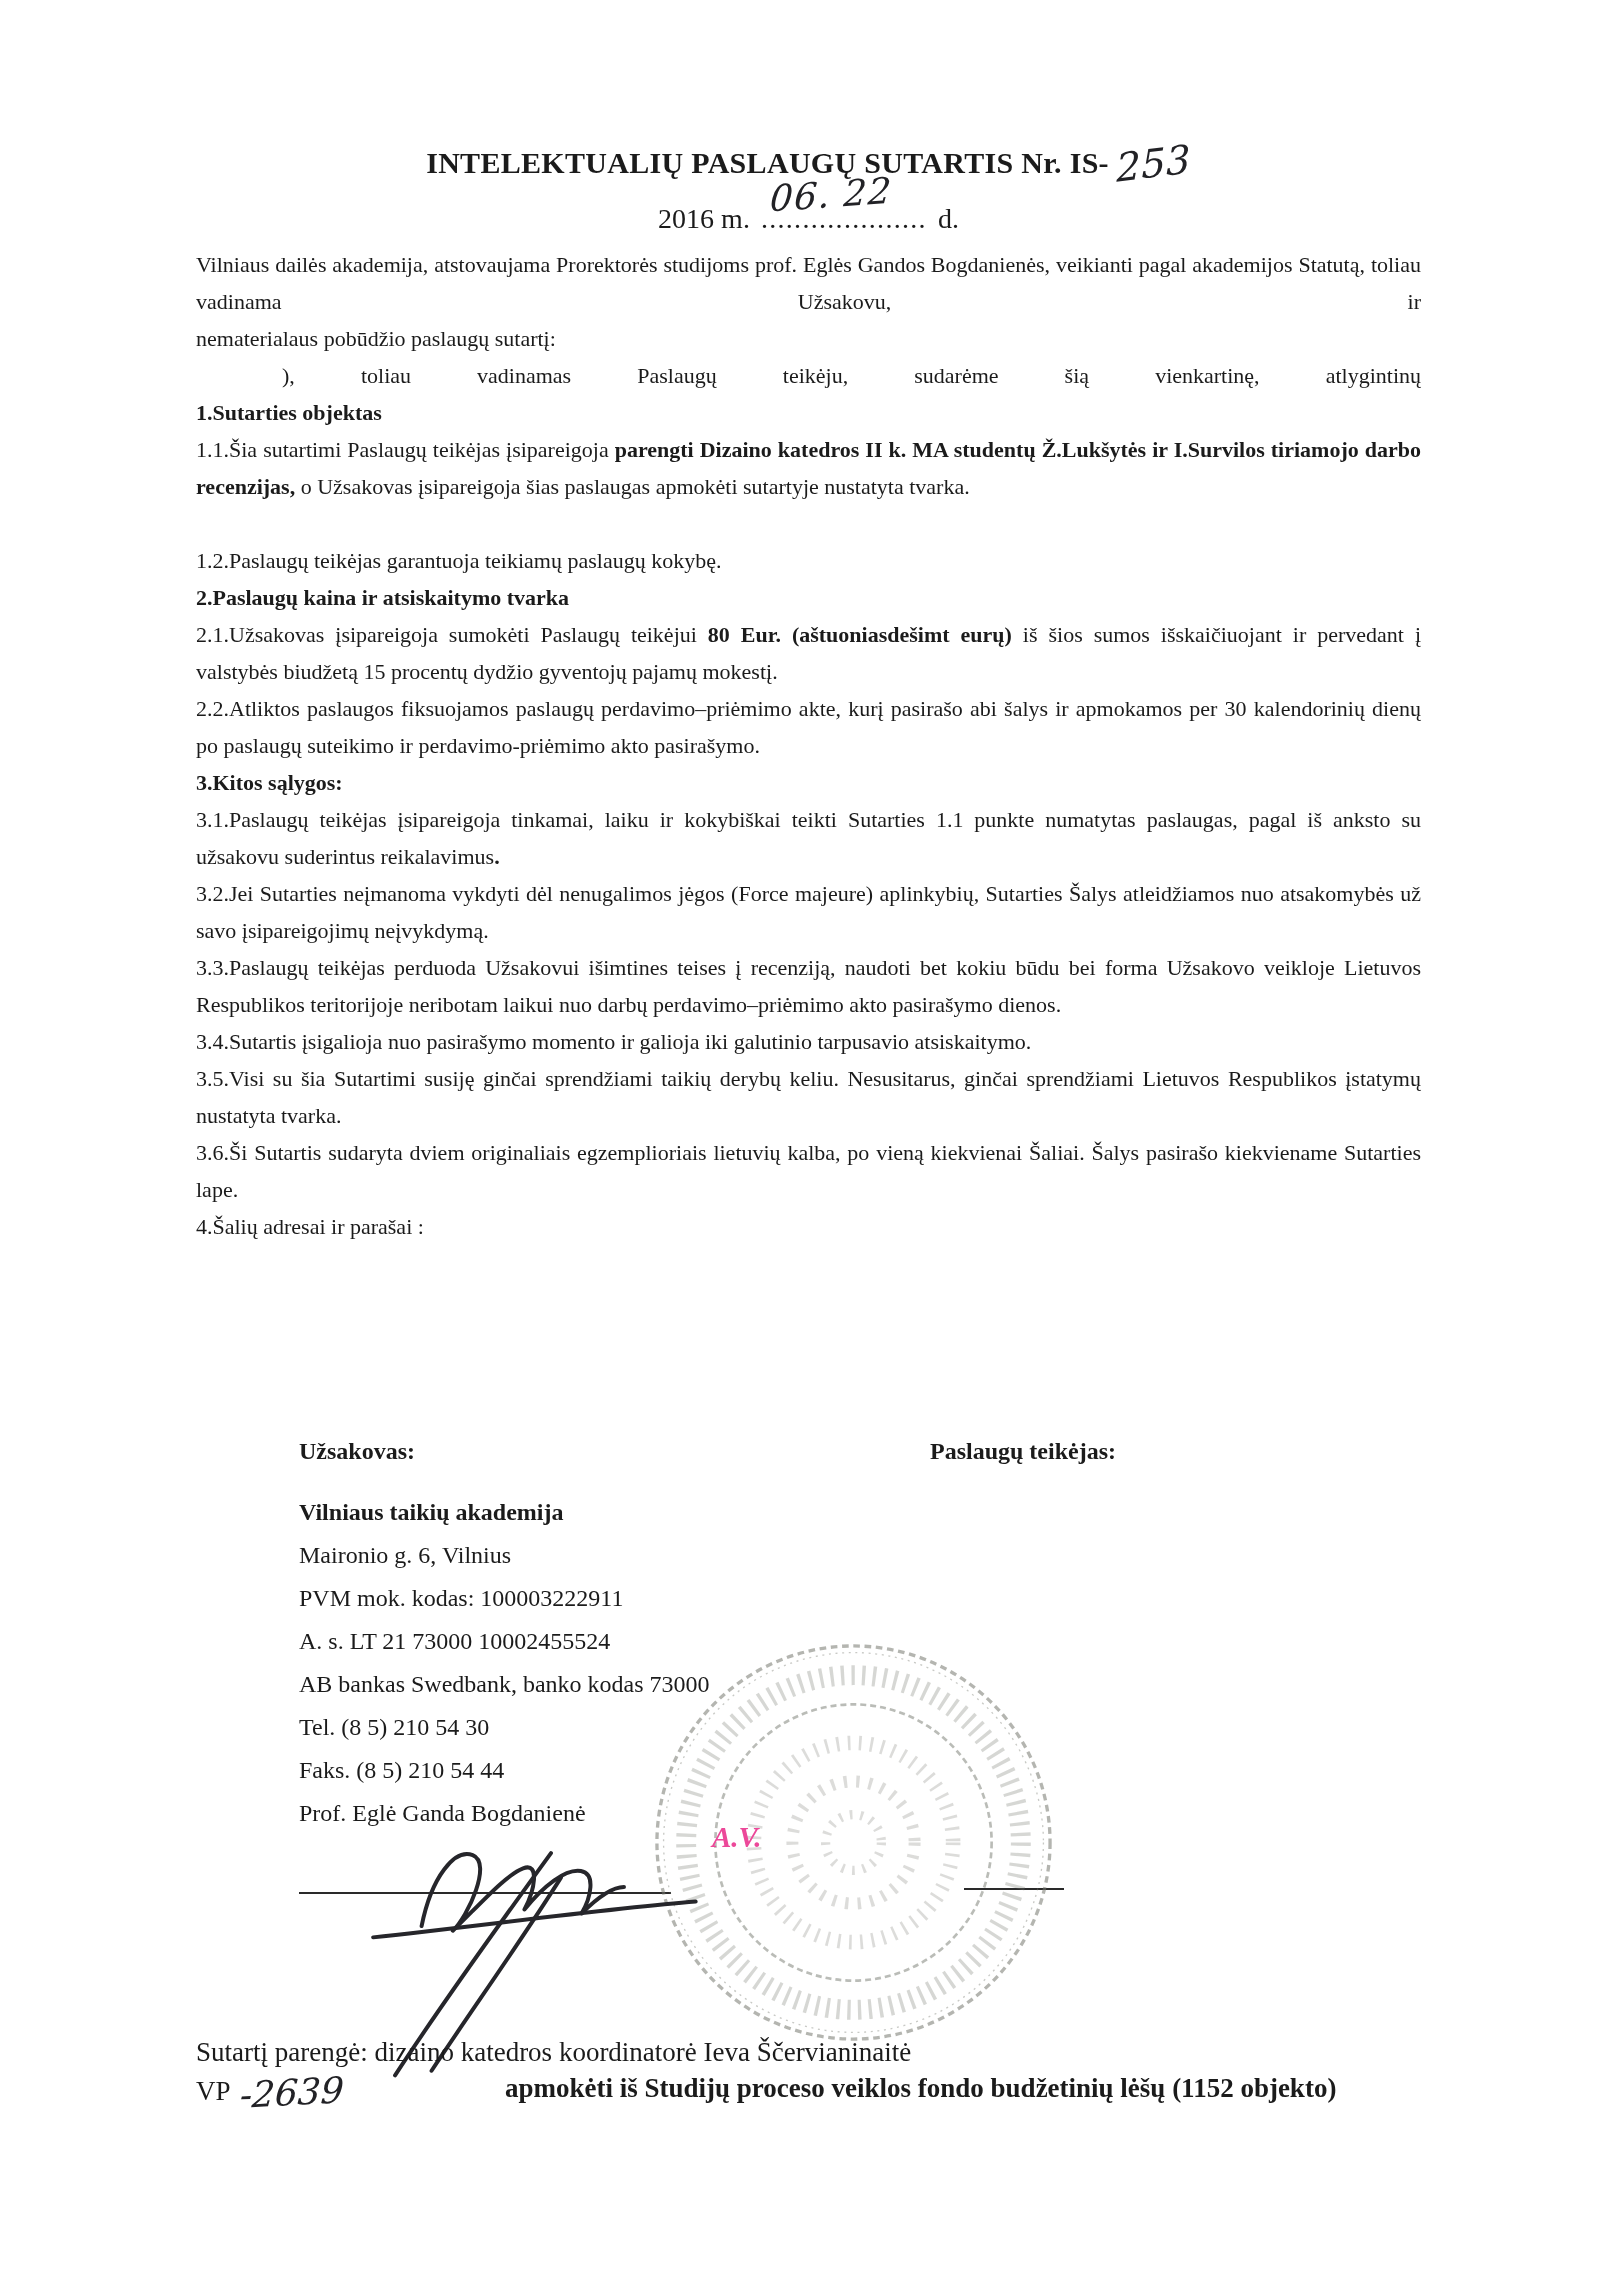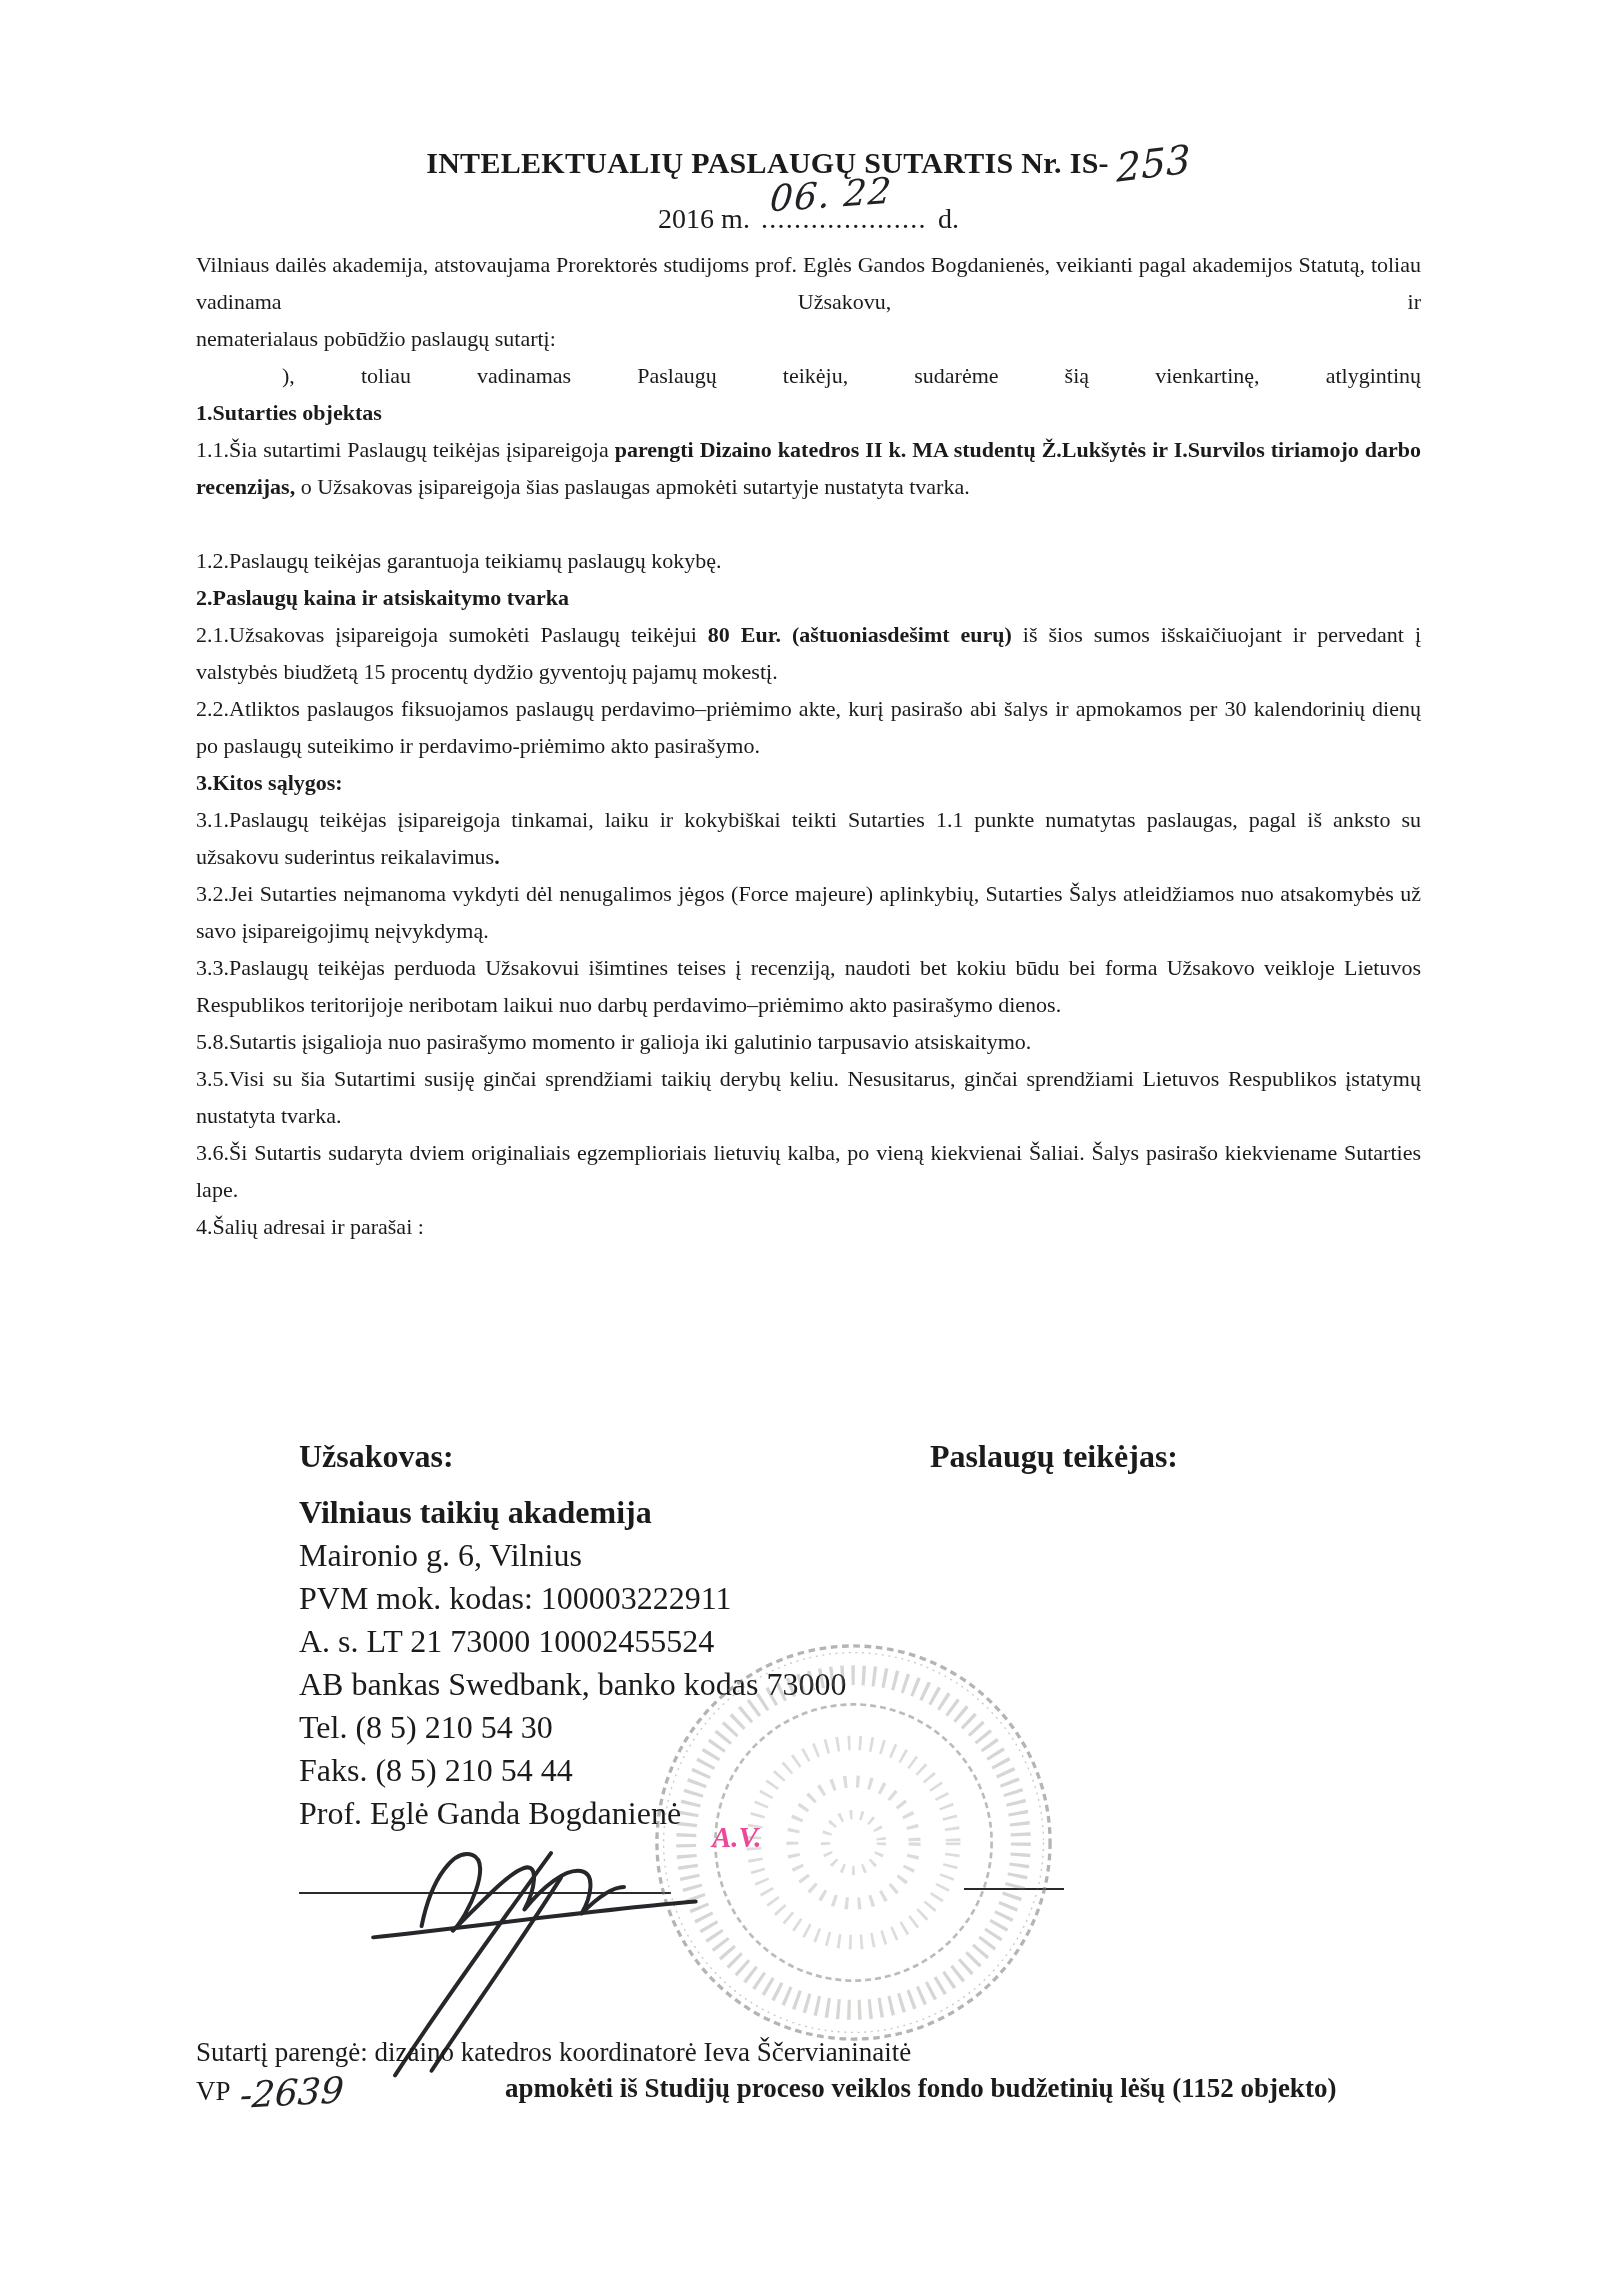--- a/index.html
+++ b/index.html
@@ -32,21 +32,21 @@
     position:absolute; left:9.3px; top:-29px; font-size:36px; white-space:nowrap;
     transform:rotate(-4deg) skewX(-8deg);
   }
   .body-text { margin-top:10.6px; font-size:22px; line-height:37px; }
   .para { text-align:justify; }
   .para.jl { text-align-last:justify; }
   .para.ind { padding-left:86px; }
   .para.sp { margin-top:37px; }
 
   
-  .sig-region { position:absolute; top:1438px; left:0; width:1419px; height:525px; font-size:32px; }
+  .sig-region { position:absolute; top:1438px; left:0; width:1419px; height:525px; font-size:24px; }
   .client-label { position:absolute; left:299px; top:0; font-weight:bold; }
   .provider-label { position:absolute; left:930px; top:0; font-weight:bold; filter:blur(0.5px); }
   .addr { position:absolute; left:299px; top:53px; line-height:43px; }
   .sigline { position:absolute; border-top:2px solid #2a2a2a; }
   .sigline.left-line { left:299px; top:454px; width:372px; }
   .sigline.right-line { left:964px; top:450px; width:100px; }
 
   .stamp { position:absolute; left:641px; top:1630px; width:425px; height:425px; pointer-events:none; }
   .seal-mark {
     position:absolute; left:712px; top:1821px;
@@ -86,21 +86,21 @@
       <div class="para"><span class="b">1.Sutarties objektas</span></div>
       <div class="para"><span>1.1.Šia sutartimi Paslaugų teikėjas įsipareigoja </span><span class="b">parengti Dizaino katedros II k. MA studentų Ž.Lukšytės ir I.Survilos tiriamojo darbo recenzijas,</span><span> o Užsakovas  įsipareigoja šias paslaugas apmokėti sutartyje nustatyta tvarka.</span></div>
       <div class="para sp"><span>1.2.Paslaugų teikėjas garantuoja teikiamų paslaugų kokybę.</span></div>
       <div class="para"><span class="b">2.Paslaugų kaina ir atsiskaitymo tvarka</span></div>
       <div class="para"><span>2.1.Užsakovas įsipareigoja sumokėti Paslaugų teikėjui </span><span class="b">80 Eur. (aštuoniasdešimt eurų)</span><span> iš šios sumos išskaičiuojant ir pervedant į valstybės biudžetą 15 procentų dydžio gyventojų pajamų mokestį.</span></div>
       <div class="para"><span>2.2.Atliktos paslaugos fiksuojamos paslaugų perdavimo–priėmimo akte, kurį pasirašo abi šalys ir apmokamos per 30 kalendorinių dienų po paslaugų suteikimo ir perdavimo-priėmimo akto pasirašymo.</span></div>
       <div class="para"><span class="b">3.Kitos sąlygos:</span></div>
       <div class="para"><span>3.1.Paslaugų teikėjas įsipareigoja tinkamai, laiku ir kokybiškai teikti Sutarties 1.1 punkte numatytas paslaugas, pagal iš anksto su užsakovu suderintus reikalavimus</span><span class="b">.</span></div>
       <div class="para"><span>3.2.Jei Sutarties neįmanoma vykdyti dėl nenugalimos jėgos (Force majeure) aplinkybių, Sutarties Šalys atleidžiamos nuo atsakomybės už savo įsipareigojimų neįvykdymą.</span></div>
       <div class="para"><span>3.3.Paslaugų teikėjas perduoda Užsakovui išimtines teises į recenziją, naudoti bet kokiu būdu bei forma Užsakovo veikloje Lietuvos Respublikos teritorijoje neribotam laikui nuo darbų perdavimo–priėmimo akto pasirašymo dienos.</span></div>
-      <div class="para"><span>5.8.Sutartis įsigalioja nuo pasirašymo momento ir galioja iki galutinio tarpusavio atsiskaitymo.</span></div>
+      <div class="para"><span>3.4.Sutartis įsigalioja nuo pasirašymo momento ir galioja iki galutinio tarpusavio atsiskaitymo.</span></div>
       <div class="para"><span>3.5.Visi su šia Sutartimi susiję ginčai sprendžiami taikių derybų keliu. Nesusitarus, ginčai sprendžiami Lietuvos Respublikos įstatymų nustatyta tvarka.</span></div>
       <div class="para"><span>3.6.Ši Sutartis sudaryta dviem originaliais egzemplioriais lietuvių kalba, po vieną kiekvienai Šaliai. Šalys pasirašo kiekviename Sutarties lape.</span></div>
       <div class="para"><span>4.Šalių adresai ir parašai :</span></div>
     </div>
 </div>
 
 <div class="sig-region">
   <div class="client-label">Užsakovas:</div>
   <div class="provider-label">Paslaugų teikėjas:</div>
   <div class="addr">

